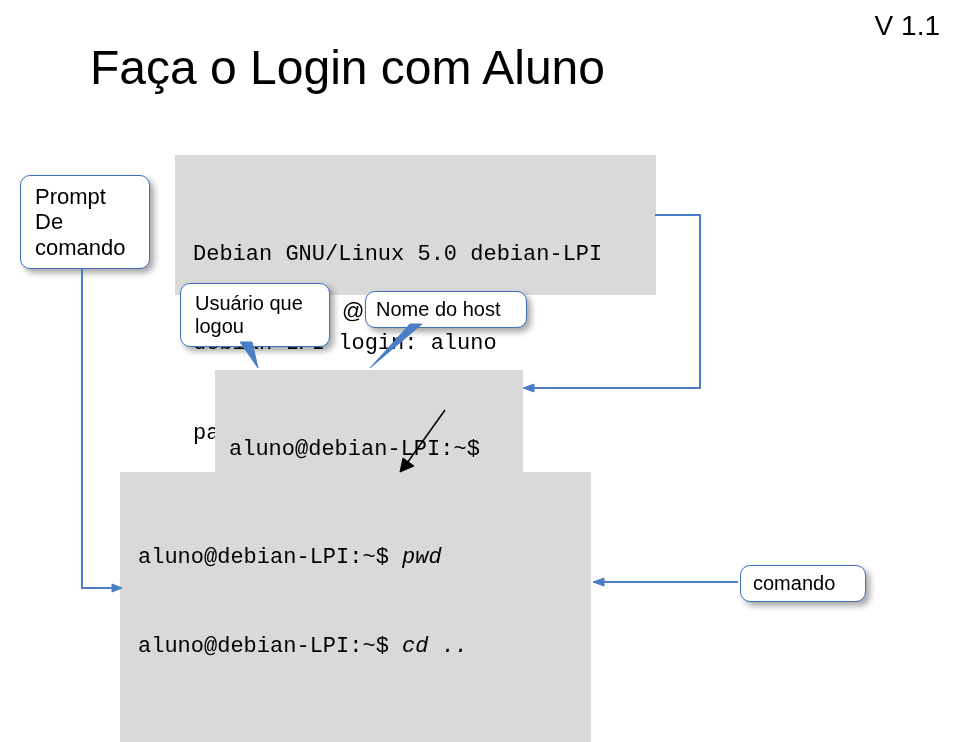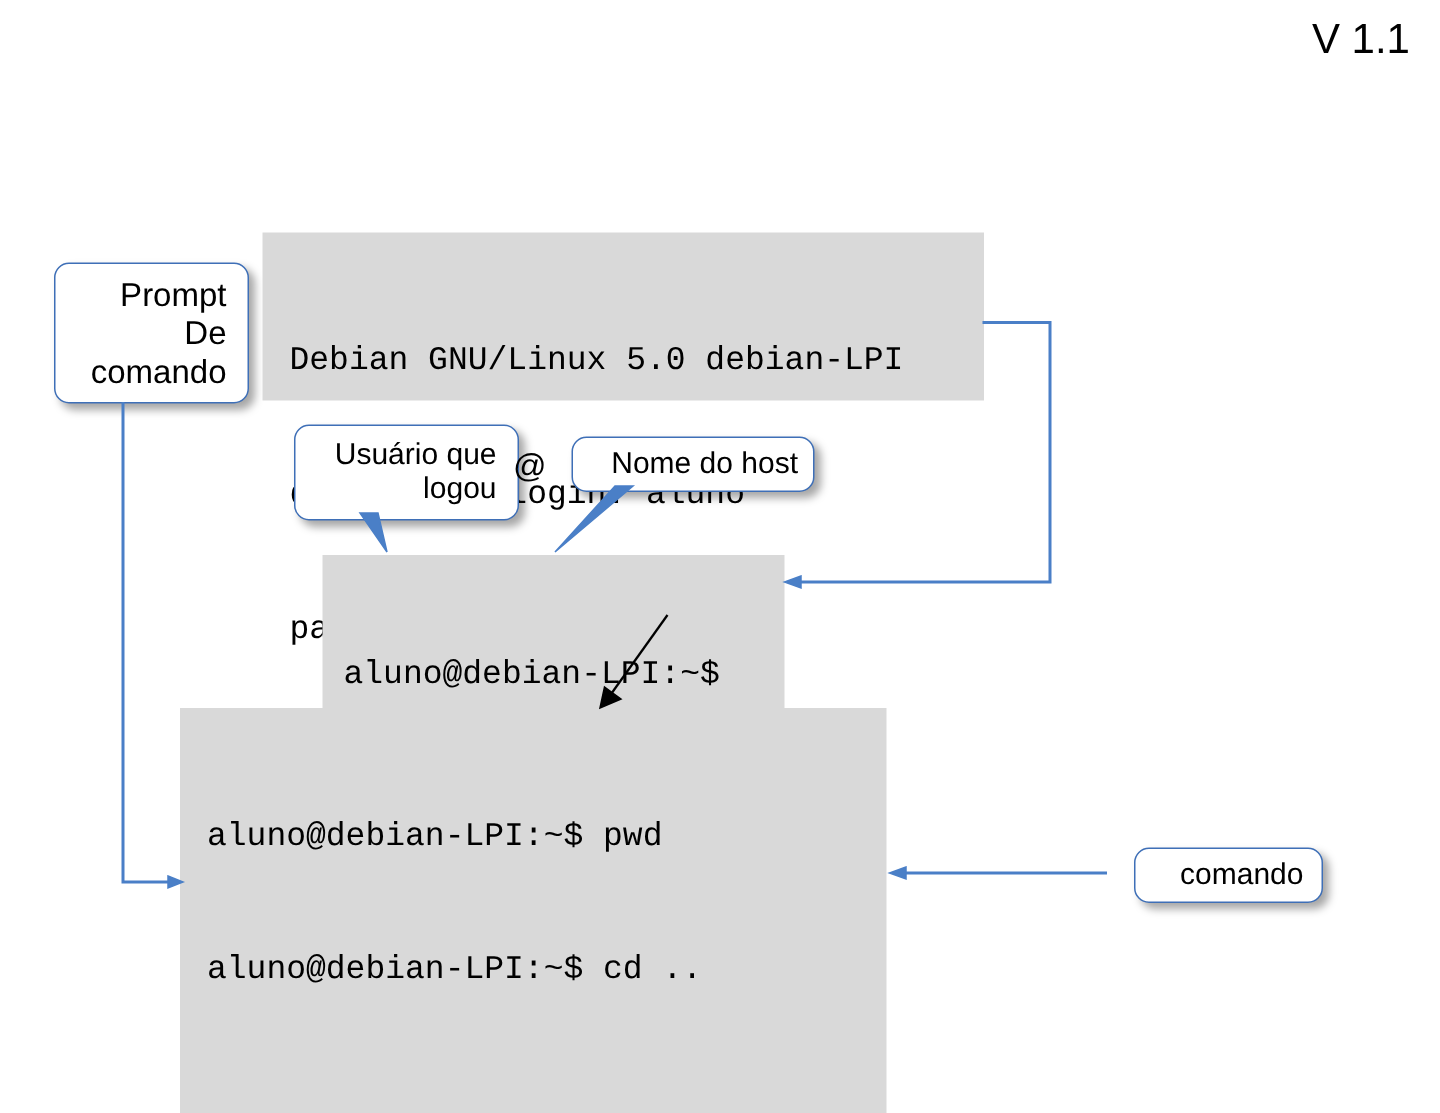--- a/index.html
+++ b/index.html
@@ -33,42 +33,41 @@
 
   
   .callout {
     position: absolute;
     border: 1px solid #3e6fb7;
     border-radius: 10px;
     background: #fff;
     box-shadow: 4px 4px 6px rgba(0,0,0,0.35);
     padding: 8px 14px;
     font-size: 22px;
-    text-align: right;
+    text-align: left;
     line-height: 1.15;
-    margin-left: 16px;
   }
   .callout.small { font-size: 20px; }
 
   
   .codebox {
     position: absolute;
     background: #d9d9d9;
     font-family: "Courier New", Courier, monospace;
     font-size: 22px;
     white-space: pre;
-    padding: 12px 18px;
+    padding: 26px 18px;
     line-height: 1.35;
     color: #000;
   }
   .codeline {
     display: block;
     font-family: inherit;
   }
-  .codeline .italic { }
+  .codeline .italic { font-style: italic; }
 
   
   svg.overlay {
     position: absolute;
     top: 0;
     left: 0;
     width: 960px;
     height: 742px;
     pointer-events: none;
   }
@@ -82,20 +81,21 @@
     font-size: 22px;
   }
 </style>
 </head>
 <body>
 
 <div class="page">
 
   <div class="version">V 1.1</div>
 
+  <div class="title">Faça o Login com Aluno</div>
 
   <div class="callout" style="top:175px; left:20px; width:100px;">
     <div>Prompt</div>
     <div>De</div>
     <div>comando</div>
   </div>
 
   <div class="codebox" style="top:155px; left:175px; width:445px; height:88px;">
     <span class="codeline">Debian GNU/Linux 5.0 debian-LPI</span>
     <span class="codeline">debian-LPI login: aluno</span>

